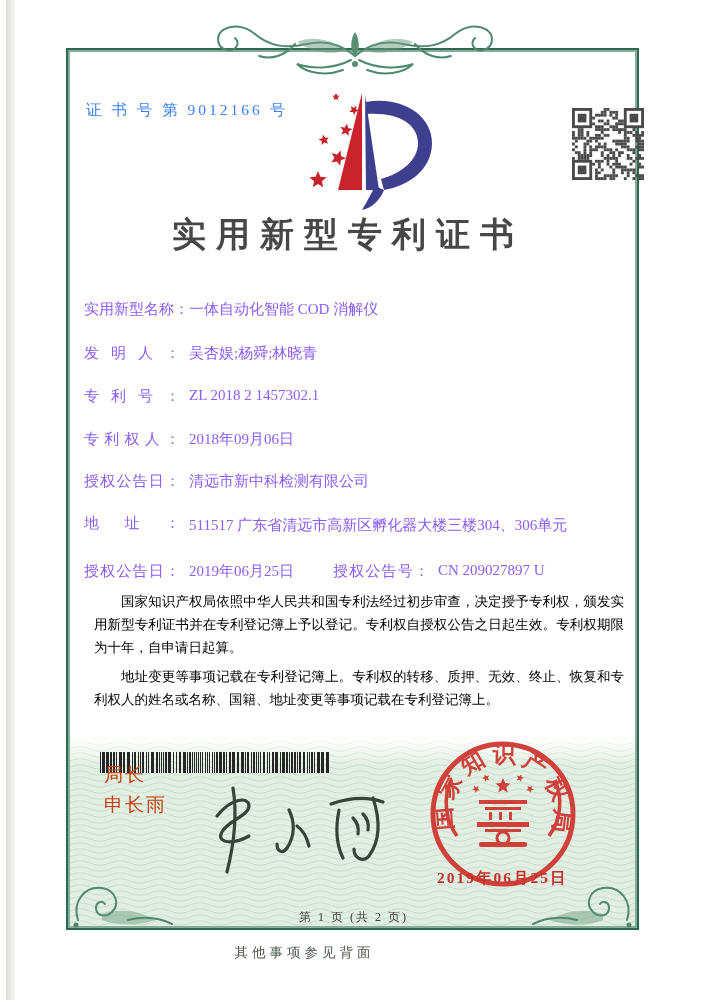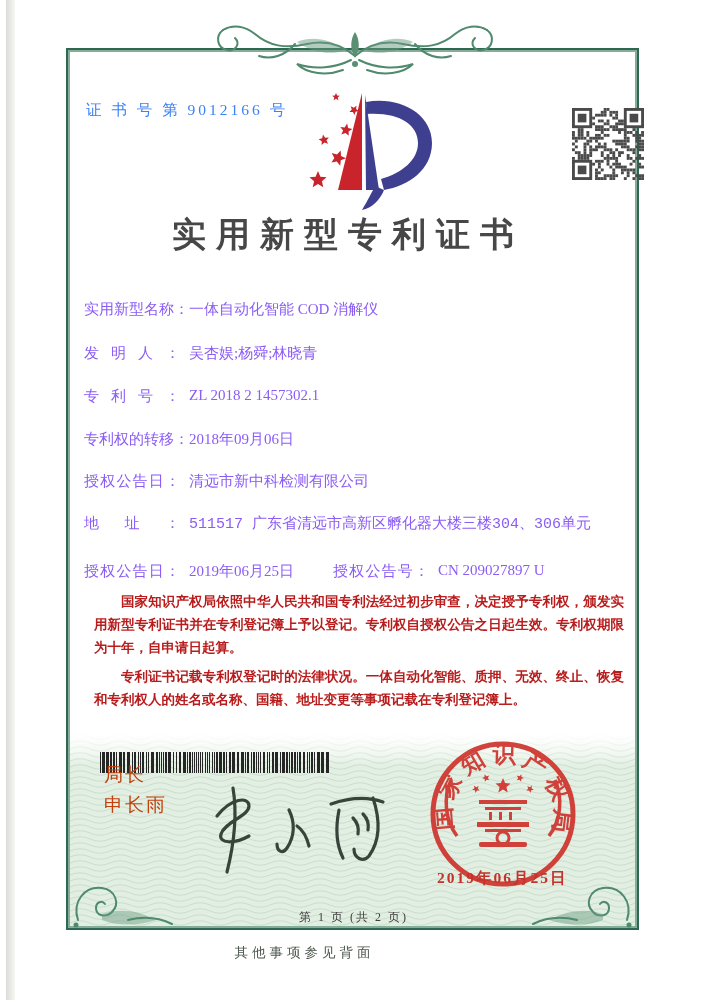--- a/index.html
+++ b/index.html
@@ -20,25 +20,25 @@
   .svgabs{position:absolute;overflow:visible;}
   
   .cert-no{left:86px;top:100px;font-size:15.5px;letter-spacing:3px;color:#3b82f6;}
   .title{left:0;top:212px;width:686px;text-align:center;font-size:34px;font-weight:600;
          letter-spacing:10px;text-indent:10px;color:#474747;}
   .row{left:84px;font-size:15px;color:#8b5cf6;white-space:nowrap;}
   .row .lab{display:inline-block;width:96px;text-align:justify;text-align-last:justify;
             vertical-align:top;}
   .row .val{margin-left:9px;}
   .val-wrap{display:inline-block;width:424px;white-space:normal;line-height:22px;
-            vertical-align:top;font-family:Liberation Mono, monospace;}
+            vertical-align:top;}
   .pair2{position:absolute;left:249px;top:0;white-space:nowrap;}
   .paras{left:94px;top:590px;width:530px;}
   .paras p{margin:0 0 5px 0;font-size:13.5px;line-height:1.72;text-indent:2em;
-           color:#b91c1c;text-align:justify;font-weight:bold;}
+           color:#000000;text-align:justify;}
   .officer{left:104px;top:760px;font-size:19px;letter-spacing:2px;color:#c2410c;
            line-height:30px;}
   .seal-date{left:437px;top:868px;font-size:15.5px;color:#c4322a;letter-spacing:2px;
              font-weight:600;z-index:6;}
   .page-no{left:0;top:909px;width:707px;text-align:center;font-size:12px;
            letter-spacing:2px;color:#3d3d3d;}
   .footer-note{left:0;top:944px;width:609px;text-align:center;font-size:13.5px;
            letter-spacing:4px;color:#4c554c;}
   .z2{z-index:2}.z3{z-index:3}.z4{z-index:4}.z5{z-index:5}
 </style>
@@ -388,38 +388,38 @@
 <div class="abs row z3" style="top:300px">
   <span class="lab">实用新型名称：</span><span class="val">一体自动化智能 COD 消解仪</span>
 </div>
 <div class="abs row z3" style="top:344px">
   <span class="lab">发明人：</span><span class="val">吴杏娱;杨舜;林晓青</span>
 </div>
 <div class="abs row z3" style="top:387px">
   <span class="lab">专利号：</span><span class="val">ZL 2018 2 1457302.1</span>
 </div>
 <div class="abs row z3" style="top:430px">
-  <span class="lab">专利权的转移：</span><span class="val">2018年09月06日</span>
+  <span class="lab">专利权人：</span><span class="val">2018年09月06日</span>
 </div>
 <div class="abs row z3" style="top:472px">
   <span class="lab">授权公告日：</span><span class="val">清远市新中科检测有限公司</span>
 </div>
 <div class="abs row z3" style="top:514px">
   <span class="lab">地址：</span><span class="val val-wrap">511517 广东省清远市高新区孵化器大楼三楼304、306单元</span>
 </div>
 <div class="abs row z3" style="top:562px">
   <span class="lab">授权公告日：</span><span class="val">2019年06月25日</span>
   <span class="pair2">
     <span class="lab">授权公告号：</span><span class="val">CN 209027897 U</span>
   </span>
 </div>
 
 <div class="abs paras z3">
   <p>国家知识产权局依照中华人民共和国专利法经过初步审查，决定授予专利权，颁发实用新型专利证书并在专利登记簿上予以登记。专利权自授权公告之日起生效。专利权期限为十年，自申请日起算。</p>
-  <p>专利证书记载专利权登记时的法律状况。一体自动化智能、质押、无效、终止、恢复和专利权人的姓名或名称、国籍、地址变更等事项记载在专利登记簿上。</p>
+  <p>地址变更等事项记载在专利登记簿上。专利权的转移、质押、无效、终止、恢复和专利权人的姓名或名称、国籍、地址变更等事项记载在专利登记簿上。</p>
 </div>
 
 <svg id="barcode-svg" class="svgabs z3" style="left:100px;top:752px" width="234" height="21" viewBox="0 0 234 21">
     <rect x="0" y="0" width="1" height="21" fill="#262626"></rect>
     <rect x="2" y="0" width="3" height="21" fill="#262626"></rect>
     <rect x="6" y="0" width="3" height="21" fill="#262626"></rect>
     <rect x="10" y="0" width="2" height="21" fill="#262626"></rect>
     <rect x="13" y="0" width="2" height="21" fill="#262626"></rect>
     <rect x="16" y="0" width="1" height="21" fill="#262626"></rect>
     <rect x="19" y="0" width="3" height="21" fill="#262626"></rect>

